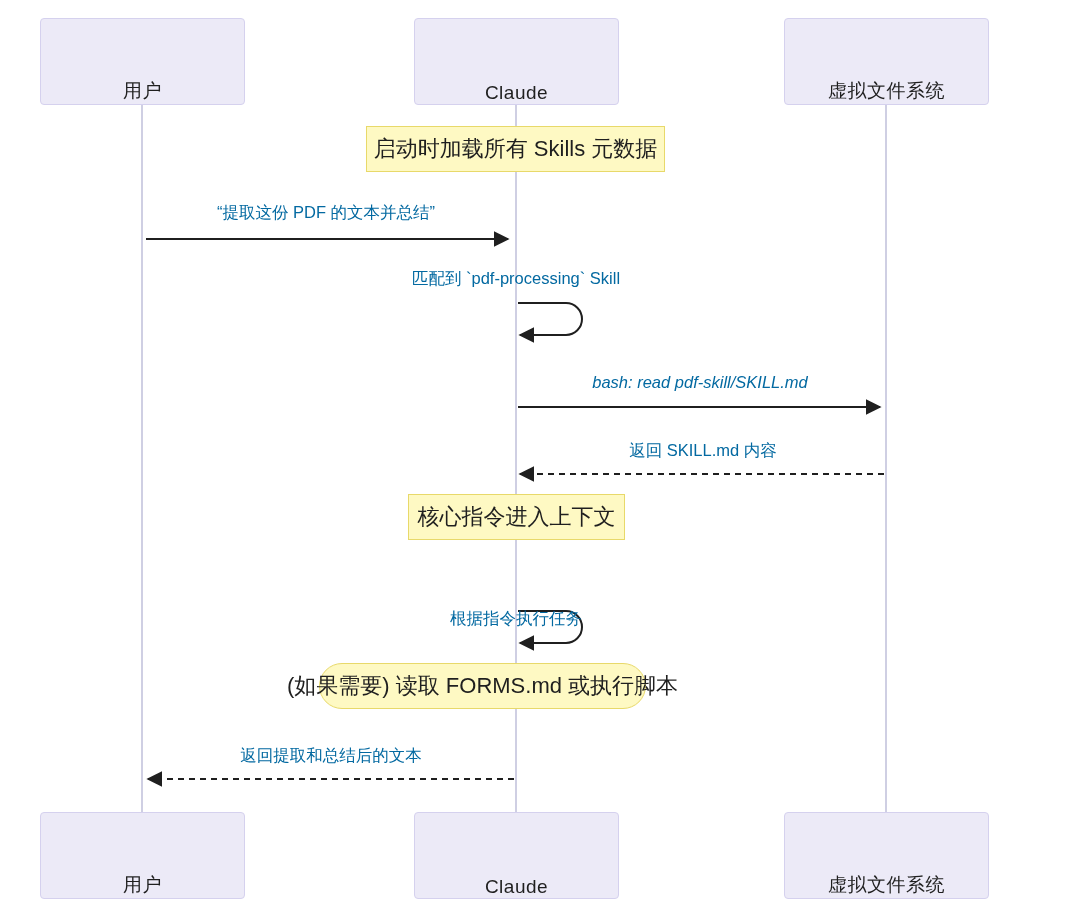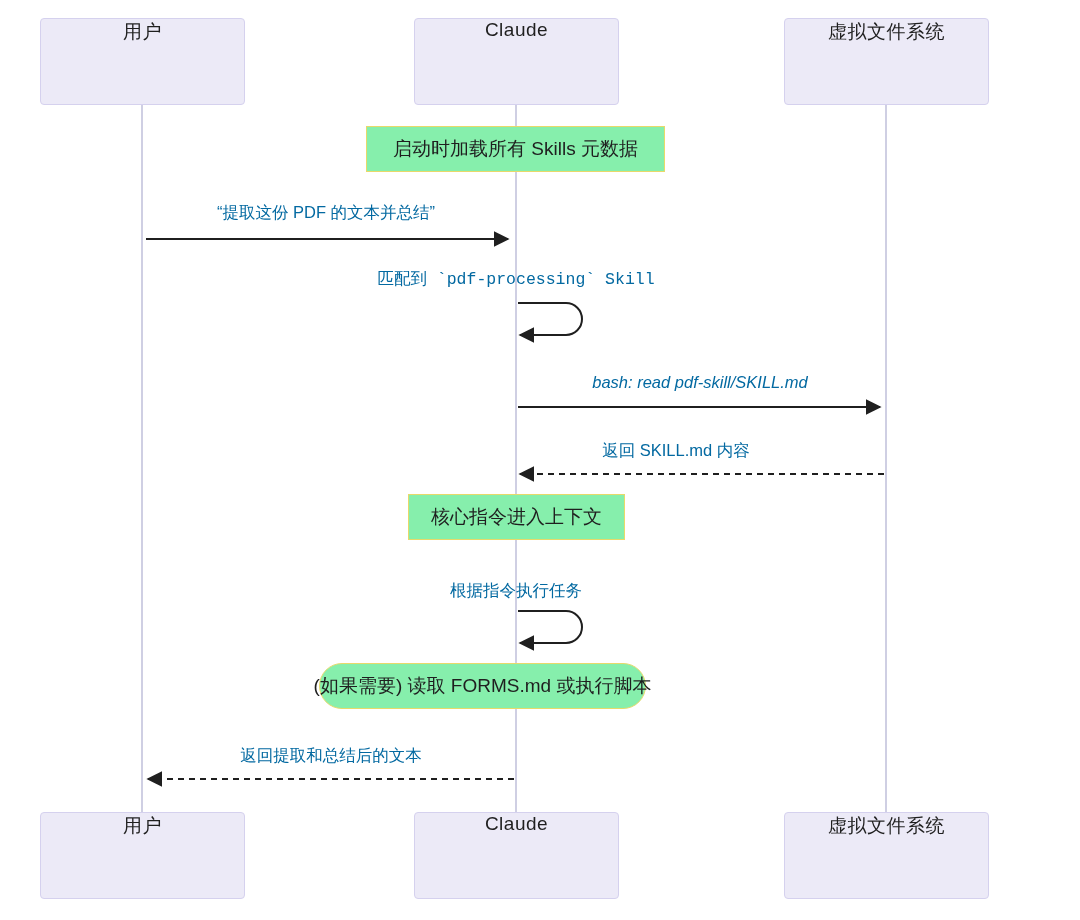--- a/index.html
+++ b/index.html
@@ -25,35 +25,35 @@
     width: 1080px;
     height: 920px;
   }
   .actor-box {
     position: absolute;
     box-sizing: border-box;
     background: #eceaf7;
     border: 1px solid #d5d1ee;
     border-radius: 4px;
     display: flex;
-    align-items: flex-start;
+    align-items: flex-end;
     justify-content: center;
     font-size: 19px;
     color: #1f1f1f;
     letter-spacing: 0.5px;
   }
   .note-box {
     position: absolute;
     box-sizing: border-box;
-    background: #86efac;
+    background: #fef9c3;
     border: 1px solid #e8d96a;
     display: flex;
     align-items: center;
     justify-content: center;
-    font-size: 19px;
+    font-size: 22px;
     color: #1f1f1f;
     padding: 6px 14px;
     white-space: nowrap;
   }
   .msg-label {
     position: absolute;
     font-size: 16.5px;
     color: #0369a1;
     white-space: nowrap;
     text-align: center;
@@ -116,19 +116,19 @@
     <span>启动时加载所有 Skills 元数据</span>
   </div>
   <div class="note-box" style="left:408px; top:494px; width:217px; height:46px;">
     <span>核心指令进入上下文</span>
   </div>
   <div class="note-box" style="left:319px; top:663px; width:327px; height:46px;border-radius:23px;">
     <span>(如果需要) 读取 FORMS.md 或执行脚本</span>
   </div>
 
   <div class="msg-label" style="left:326px; top:202px;">“提取这份 PDF 的文本并总结”</div>
-  <div class="msg-label" style="left:516px; top:268px;font-family:Liberation Mono, monospace;">匹配到 `pdf-processing` Skill</div>
+  <div class="msg-label" style="left:516px; top:268px;">匹配到 `pdf-processing` Skill</div>
   <div class="msg-label" style="left:700px; top:373px;font-style:italic;">bash: read pdf-skill/SKILL.md</div>
-  <div class="msg-label" style="left:676px; top:440px;">返回 SKILL.md 内容</div>
-  <div class="msg-label" style="left:516px; top:580px;">根据指令执行任务</div>
+  <div class="msg-label" style="left:703px; top:440px;">返回 SKILL.md 内容</div>
+  <div class="msg-label" style="left:516px; top:608px;">根据指令执行任务</div>
   <div class="msg-label" style="left:331px; top:745px;">返回提取和总结后的文本</div>
 
 </div>
 
 </body></html>

